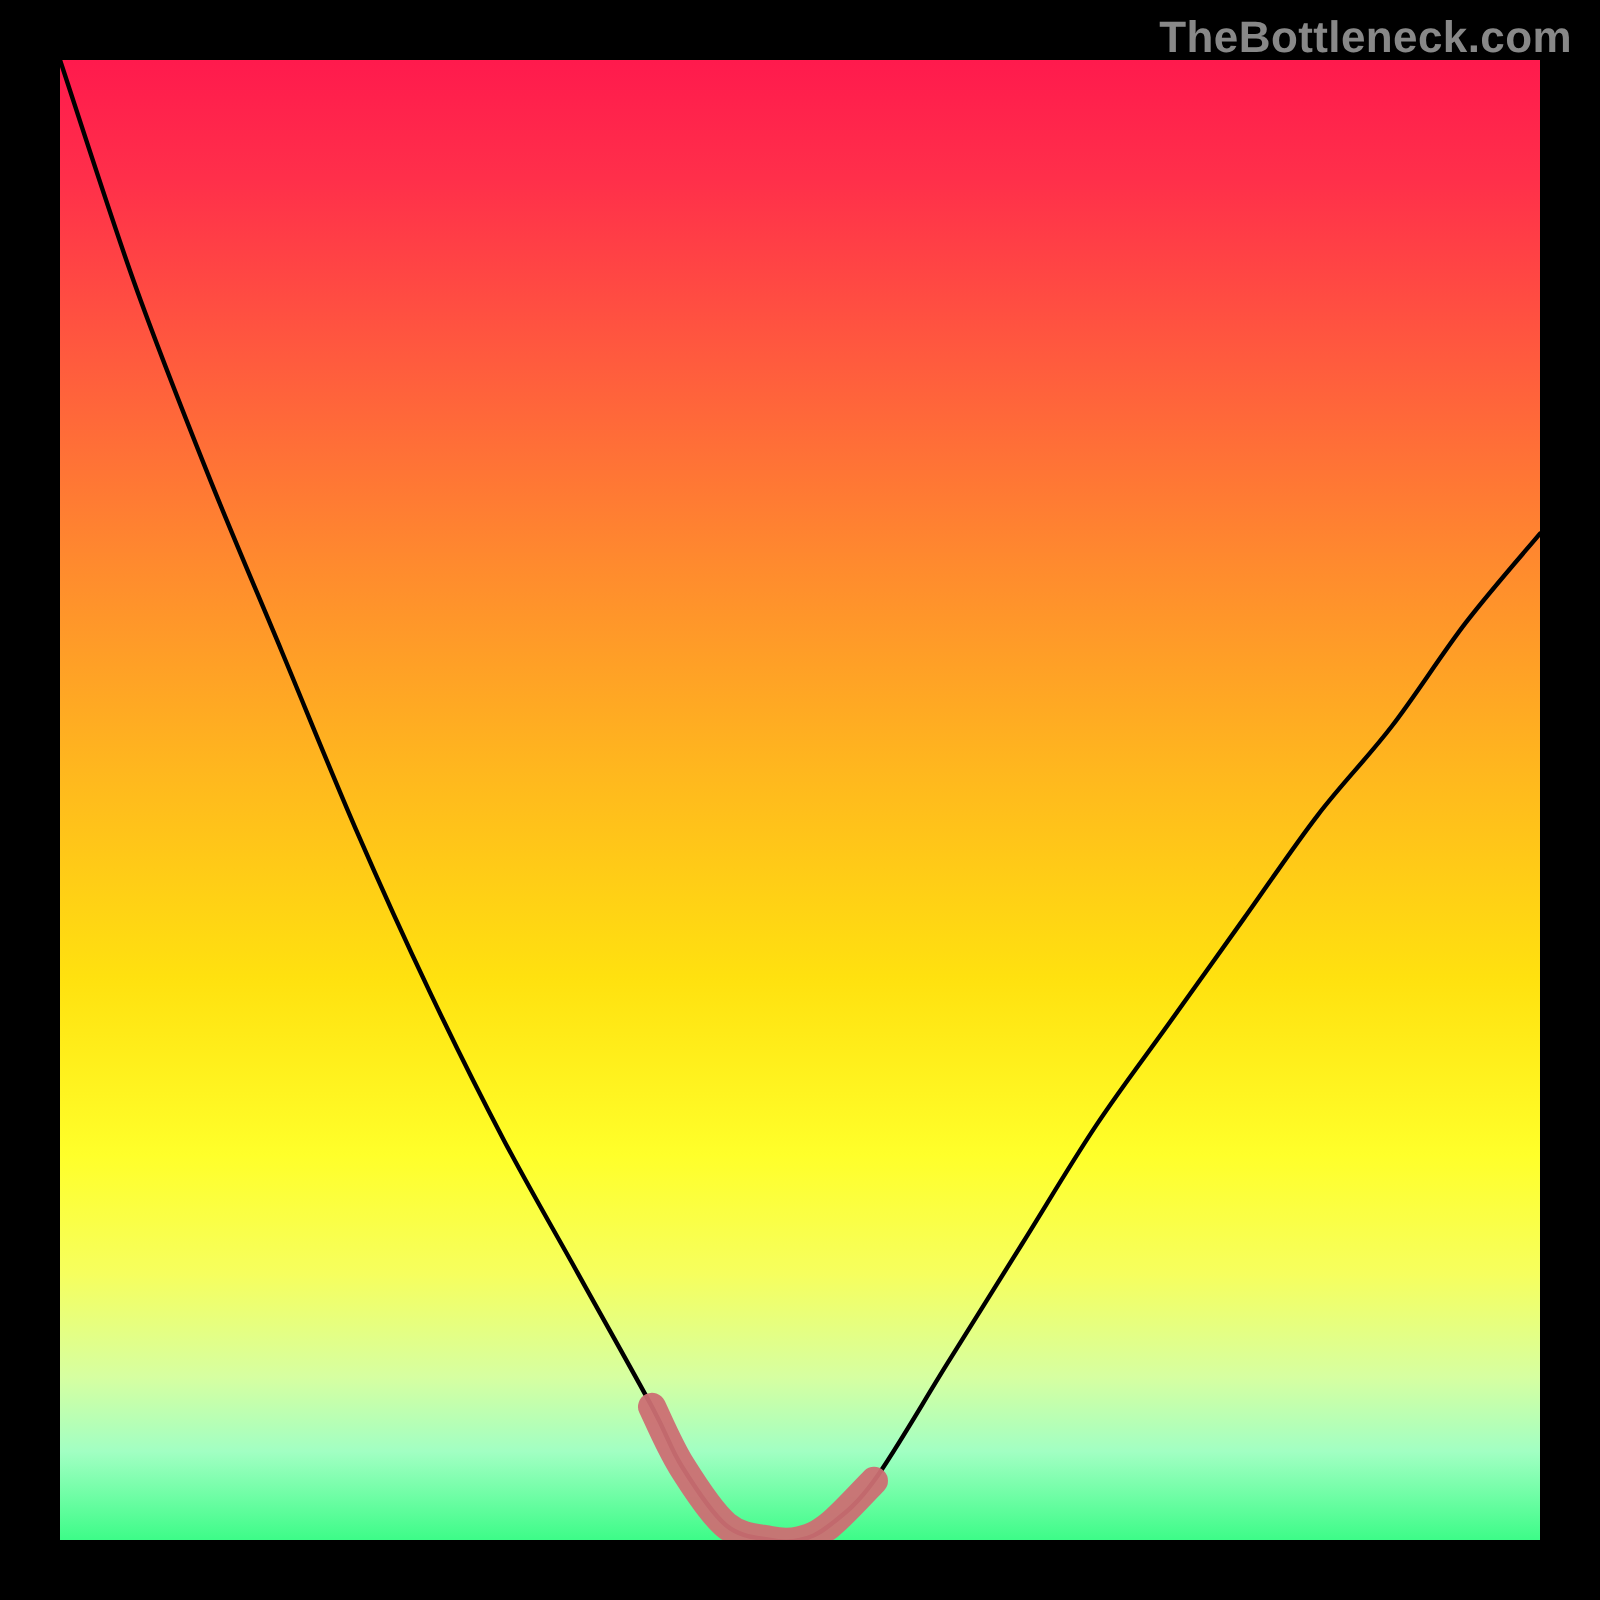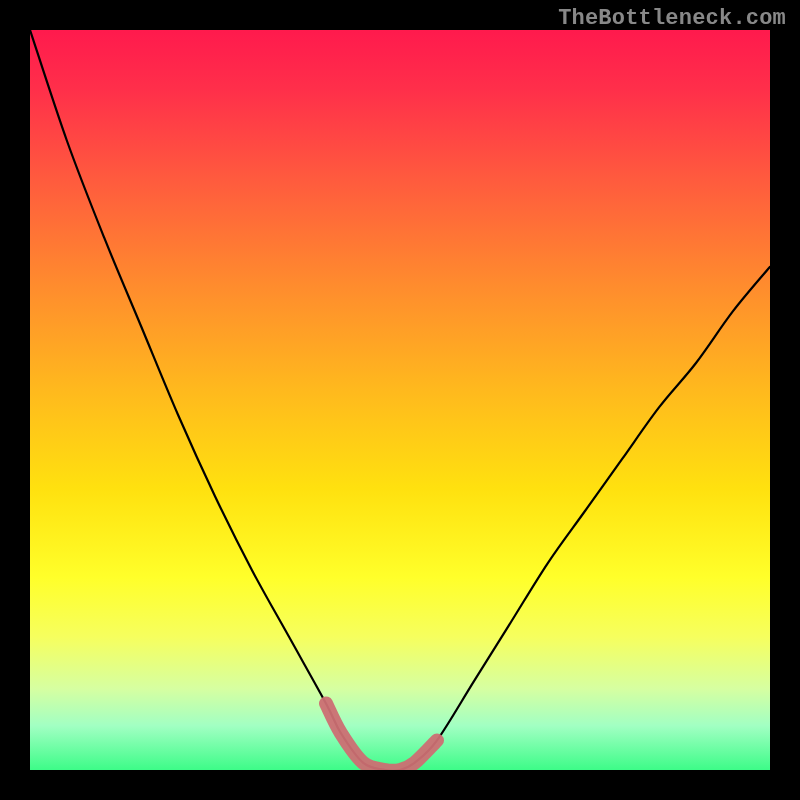--- a/index.html
+++ b/index.html
@@ -15,21 +15,21 @@
     left: 0;
     top: 0;
     width: 800px;
     height: 800px;
     background: #000;
   }
   .watermark {
     position: absolute;
     top: 6px;
     right: 14px;
-    font-family: Liberation Mono, monospace;
+    font-family: Liberation Sans, sans-serif;
     font-size: 22px;
     font-weight: 600;
     color: #888;
     letter-spacing: 0.2px;
     user-select: none;
   }
   .plot {
     position: absolute;
     left: 30px;
     top: 30px;

